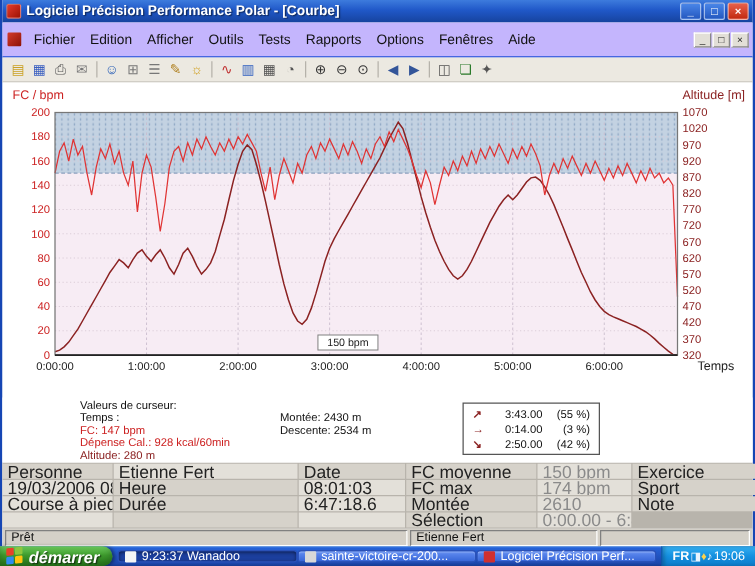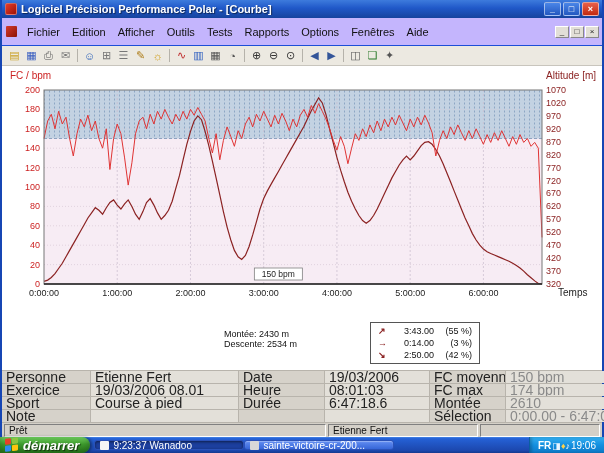--- a/index.html
+++ b/index.html
@@ -219,20 +219,27 @@
             <line x1="42" y1="218" x2="540" y2="218" stroke="#222" stroke-width="1.4"></line>
             <rect x="252.3529411764706" y="202" width="48" height="12" fill="#fff" stroke="#808080" stroke-width="0.8"></rect>
             <text x="276.3529411764706" y="211" text-anchor="middle" fill="#222" font-size="8.5">150 bpm</text>
             <text x="8" y="13" fill="#cc2222" font-size="10">FC / bpm</text>
             <text x="544" y="13" fill="#8b2222" font-size="10">Altitude [m]</text>
             <text x="556" y="230" fill="#222" font-size="10">Temps</text>
           </g>
       </svg>
 
       <div class="cursor-panel">
+        <div class="cv-col1">
+          <div>Valeurs de curseur:</div>
+          <div>Temps :</div>
+          <div class="red">FC: 147 bpm</div>
+          <div class="red">Dépense Cal.: 928 kcal/60min</div>
+          <div class="maroon">Altitude: 280 m</div>
+        </div>
         <div class="cv-col2">
           <div>Montée: 2430 m</div>
           <div>Descente: 2534 m</div>
         </div>
         <div class="slope-box" id="slope-box">
             <div class="slope-row">
               <span class="slope-arrow">↗</span>
               <span class="slope-time">3:43.00</span>
               <span class="slope-pct">(55 %)</span>
             </div>
@@ -246,21 +253,20 @@
               <span class="slope-time">2:50.00</span>
               <span class="slope-pct">(42 %)</span>
             </div>
           </div>
       </div>
 
       <div class="info-table" id="info-table">
           <div class="cell lab">Personne</div>
           <div class="cell val">Etienne Fert</div>
           <div class="cell lab">Date</div>
-          <div class="cell val">19/03/2006</div>
           <div class="cell lab">FC moyenne</div>
           <div class="cell val muted">150 bpm</div>
           <div class="cell lab">Exercice</div>
           <div class="cell val">19/03/2006 08.01</div>
           <div class="cell lab">Heure</div>
           <div class="cell val">08:01:03</div>
           <div class="cell lab">FC max</div>
           <div class="cell val muted">174 bpm</div>
           <div class="cell lab">Sport</div>
           <div class="cell val">Course à pied</div>
@@ -296,20 +302,24 @@
     </div>
     <div class="tasks" id="tasks">
         <div class="task active">
           <span class="task-ic" style="background: rgb(245, 245, 245);"></span>
           <span class="task-label">9:23:37 Wanadoo</span>
         </div>
         <div class="task">
           <span class="task-ic" style="background: rgb(216, 216, 216);"></span>
           <span class="task-label">sainte-victoire-cr-200...</span>
         </div>
+        <div class="task">
+          <span class="task-ic" style="background: rgb(208, 48, 48);"></span>
+          <span class="task-label">Logiciel Précision Perf...</span>
+        </div>
       </div>
     <div class="tray">
       <span class="tray-lang">FR</span>
       <span id="tray-icons"><span class="tray-ic" style="color: rgb(232, 244, 255);">◨</span><span class="tray-ic" style="color: rgb(255, 210, 74);">♦</span><span class="tray-ic" style="color: rgb(255, 255, 255);">♪</span></span>
       <span class="tray-clock">19:06</span>
     </div>
   </div>
 </div>
 
 </body></html>

